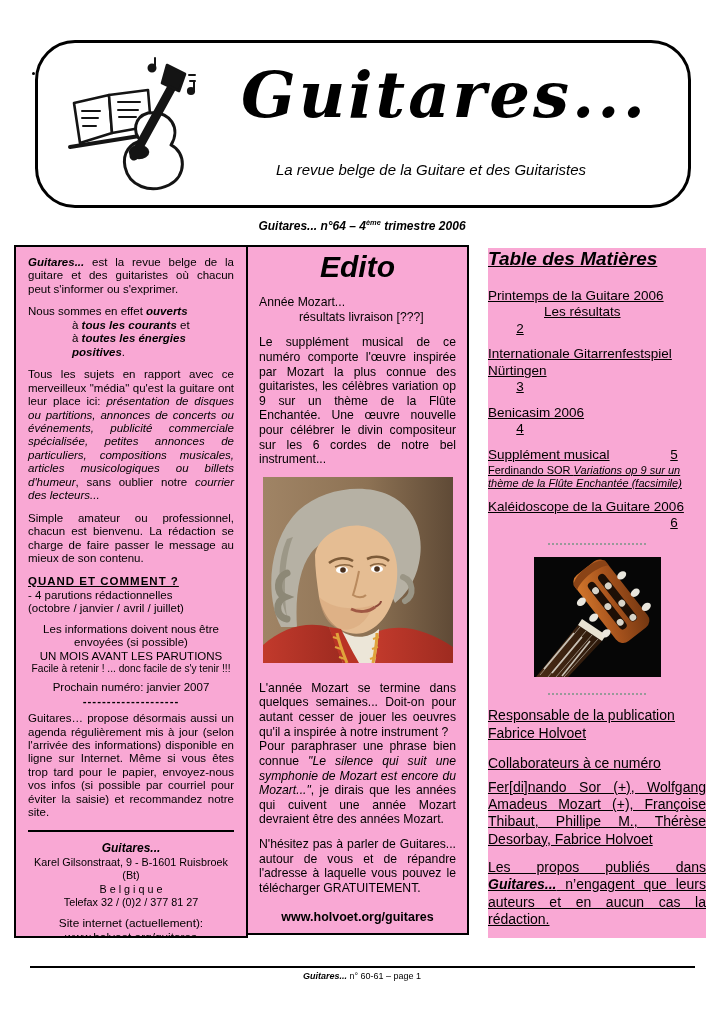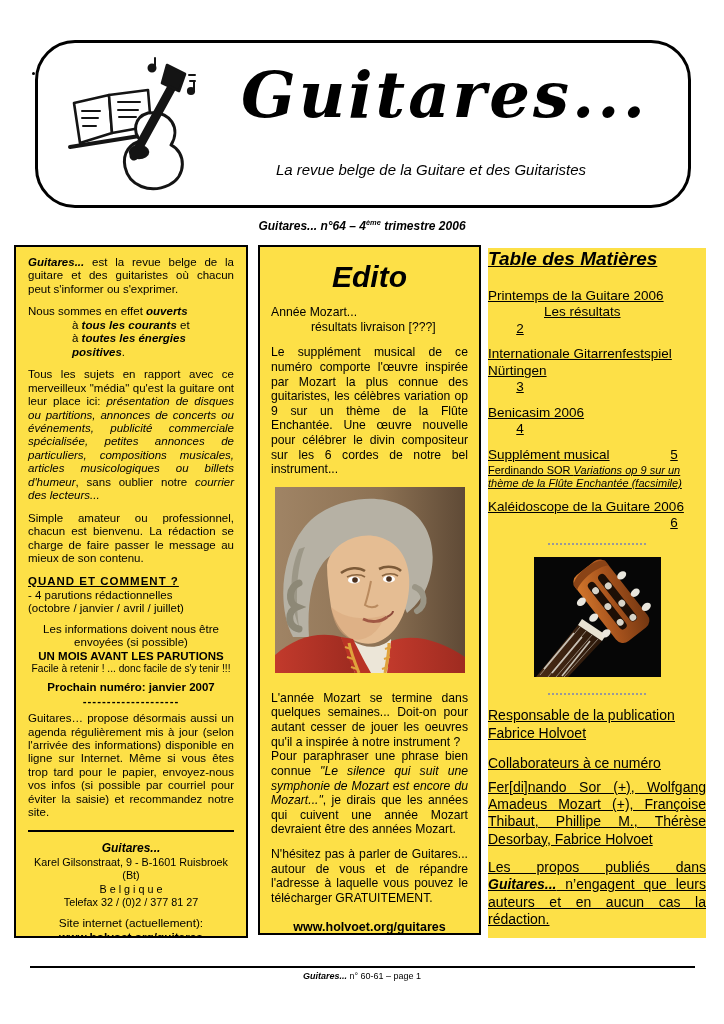--- a/index.html
+++ b/index.html
@@ -12,30 +12,30 @@
   .mast-title{left:175px;right:12px;top:14px;text-align:center;
     font-family:"DejaVu Serif",serif;font-weight:bold;font-style:italic;
     font-size:64px;letter-spacing:3px;white-space:nowrap;}
   .mast-sub{left:150px;right:14px;top:118px;text-align:center;
     font-style:italic;font-size:15px;}
   .issue-line{left:0;top:218px;width:100%;text-align:center;
     font-weight:bold;font-style:italic;font-size:12px;}
   .corner-dot{left:32px;top:72px;width:3px;height:3px;background:#000;border-radius:50%;}
 
   
-  .col{box-sizing:border-box;overflow:hidden;background:#fde047;}
+  .col{box-sizing:border-box;overflow:hidden;background:#f9a8d4;}
   .col-left{left:14px;top:245px;width:234px;height:693px;border:2px solid #000;
     padding:9px 12px 6px 12px;font-size:11.5px;line-height:1.17;}
-  .col-mid{left:258px;top:245px;width:223px;height:690px;border:2px solid #000;
-    padding:12px 11px;font-size:12.2px;line-height:1.2;}
+  .col-mid{left:246px;top:245px;width:223px;height:690px;border:2px solid #000;
+    padding:2px 11px;font-size:12.2px;line-height:1.2;}
   .col-right{left:488px;top:248px;width:218px;height:690px;text-decoration:underline;}
 
   .jtext{text-align:justify;}
   .center{text-align:center;}
-  .b{font-weight:bold;}
+  .b{font-weight:normal;}
   .bi{font-weight:bold;font-style:italic;}
   p{margin:0 0 9px 0;}
   .tight{margin:0;}
   .indent1{padding-left:44px;margin:0;}
   .indent2{padding-left:40px;margin:0;}
   .uhead{font-weight:bold;text-decoration:underline;letter-spacing:1px;margin:2px 0 1px 0;}
   .smallc{font-size:10.2px;}
   .dashline{text-align:center;font-weight:bold;letter-spacing:1px;margin:0 0 4px 0;}
   .lc-rule{border:none;border-top:2px solid #000;margin:10px 0 9px 0;}
   .addr{font-size:10.8px;line-height:1.25;}

